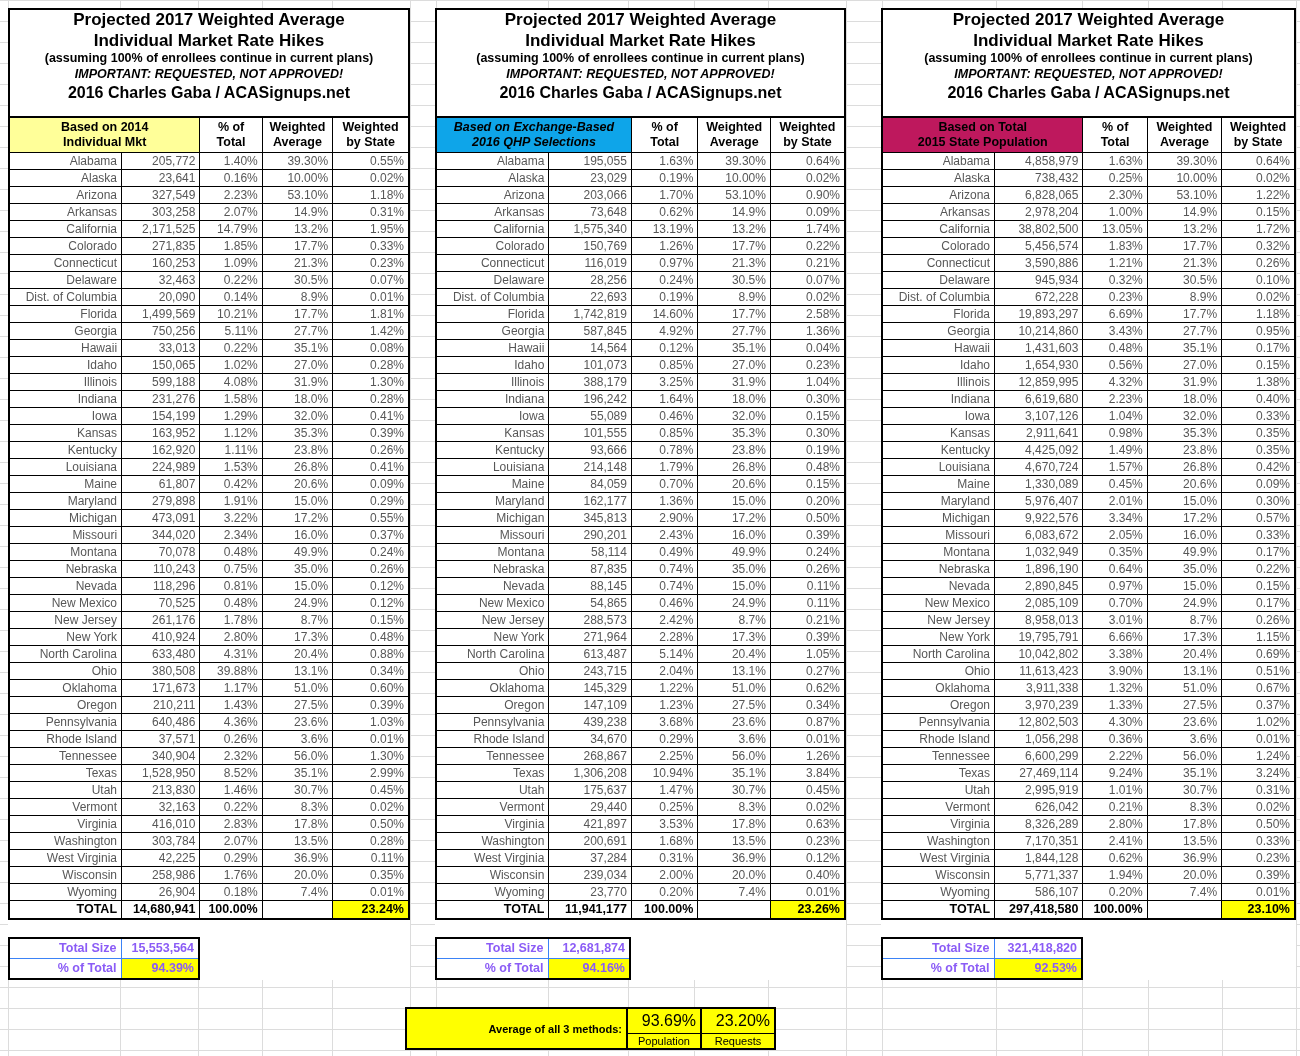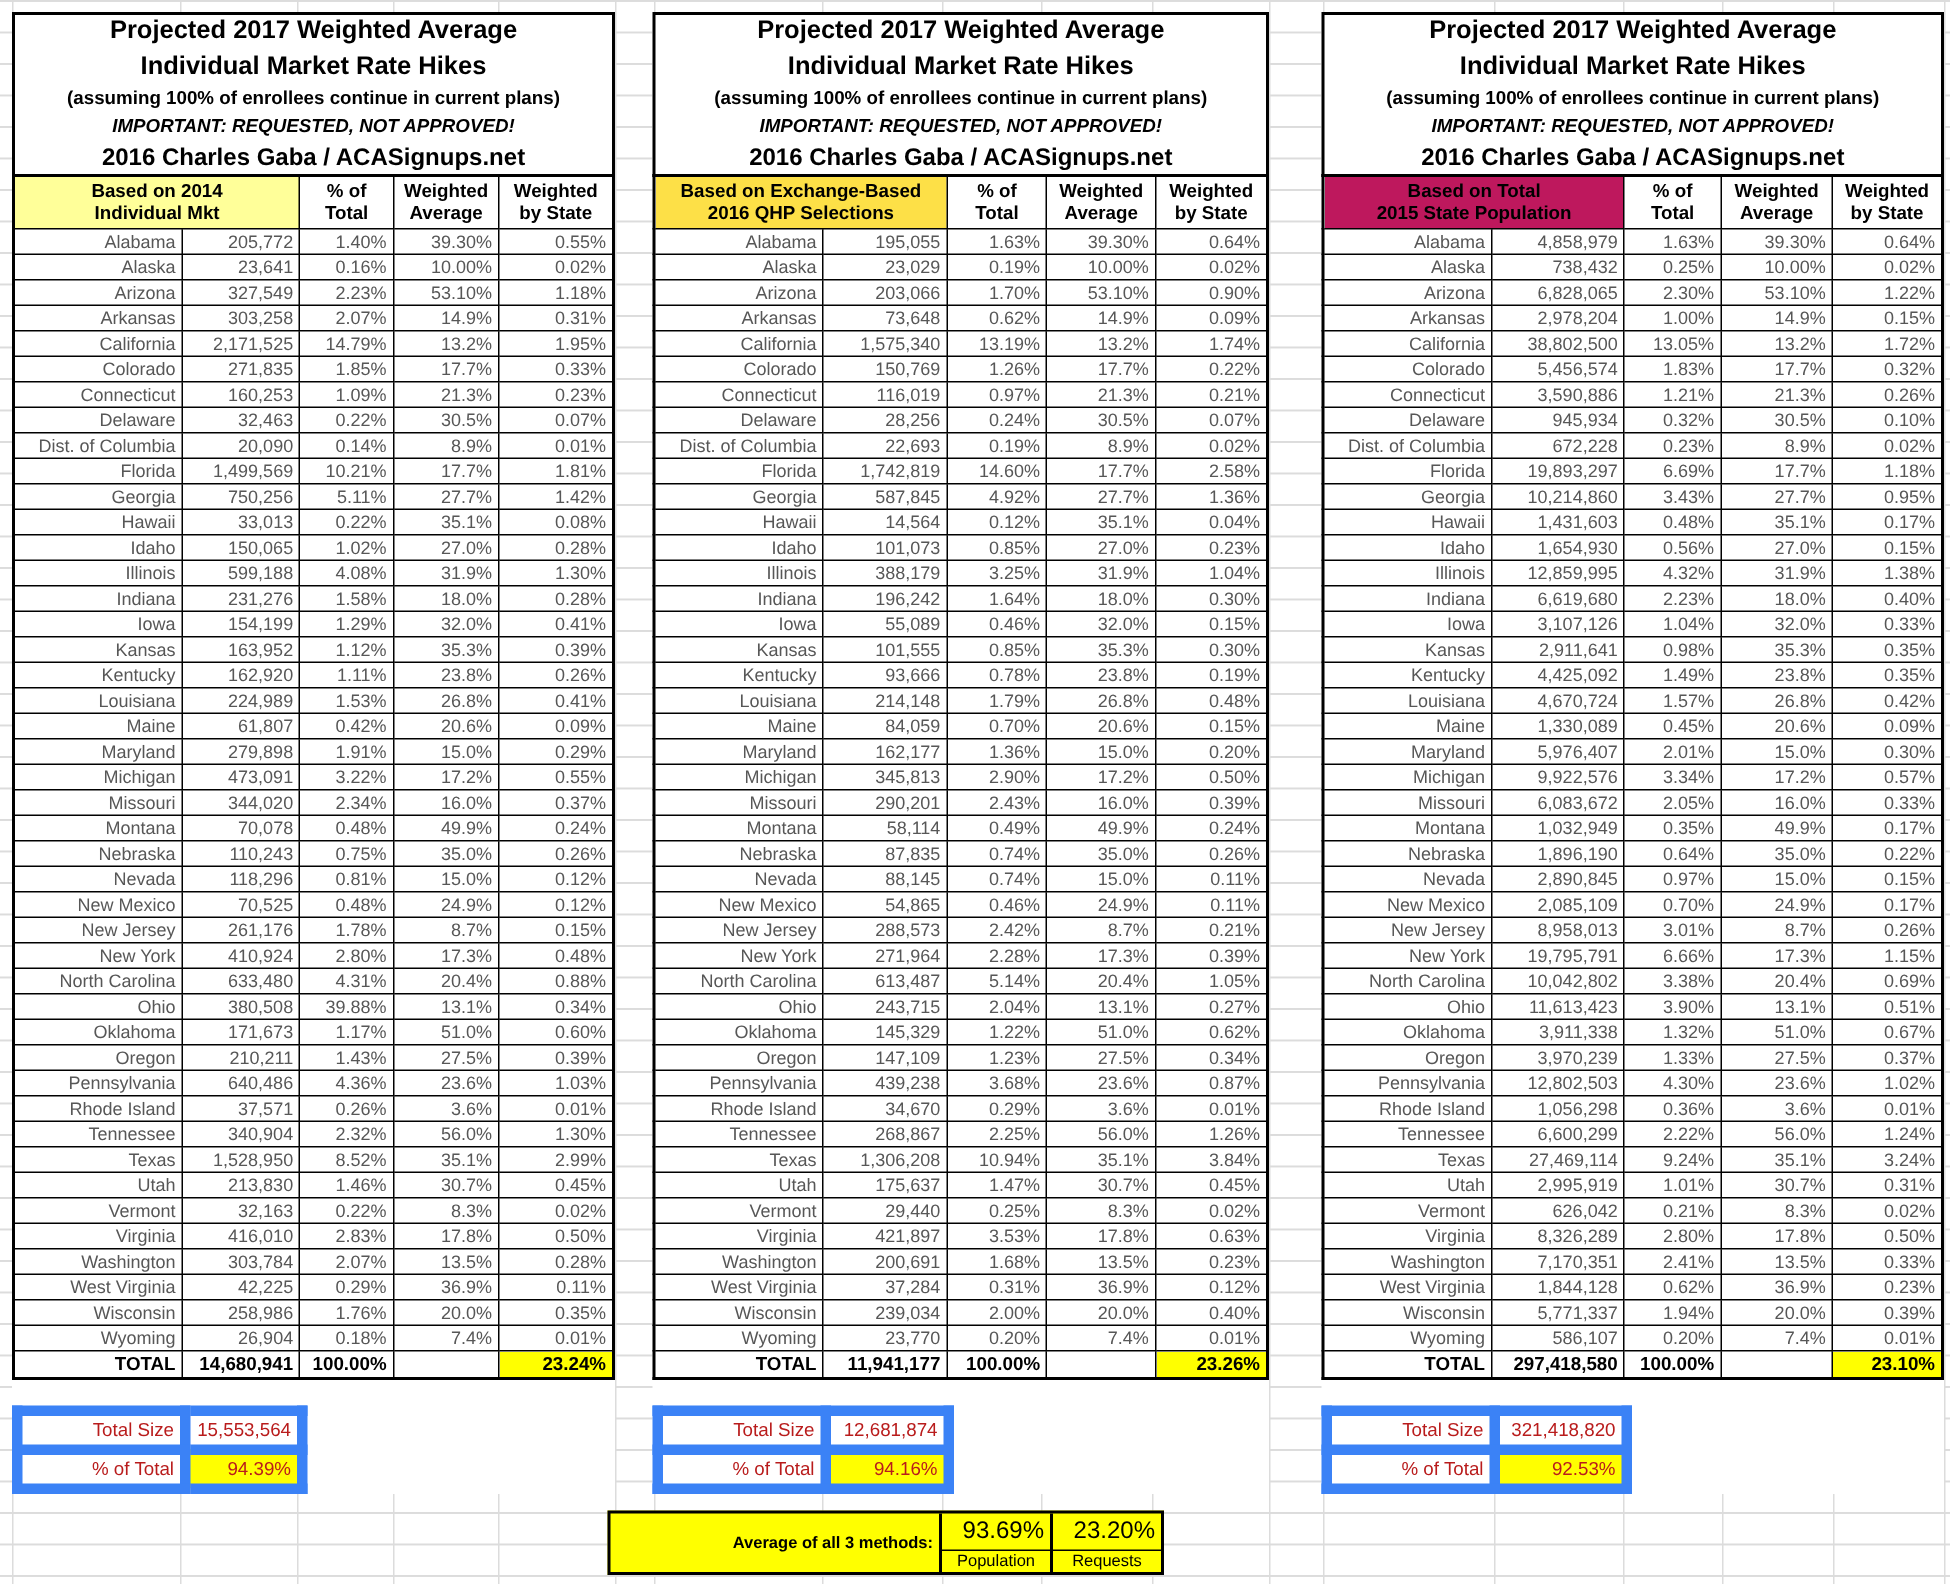--- a/index.html
+++ b/index.html
@@ -9,39 +9,39 @@
   #backdrop{position:absolute;inset:0;
     background-image:linear-gradient(to bottom,#dcdcdc 1px,transparent 1px);
     background-size:100% 21px;}
   .vline{position:absolute;top:0;bottom:0;width:1px;background:#dcdcdc;}
   
   .panel{position:absolute;top:8px;background:#fff;z-index:2;}
   #panel1{left:8px;width:402px;}
   #panel2{left:435px;width:411px;}
   #panel3{left:881px;width:415px;}
   .title-block{box-sizing:border-box;height:110px;border:2px solid #000;background:#fff;
-    display:flex;flex-direction:column;justify-content:space-between;text-align:center;line-height:1.22;}
+    display:flex;flex-direction:column;justify-content:flex-start;text-align:center;line-height:1.22;}
   .tl-big{font-size:17px;font-weight:bold;color:#000;}
   .tl-small{font-size:12.5px;font-weight:bold;color:#000;}
   .tl-imp{font-size:12.5px;font-weight:bold;font-style:italic;color:#000;}
   .tl-credit{font-size:16px;font-weight:bold;color:#000;margin-top:1px;}
   table.data-table{border-collapse:collapse;table-layout:fixed;width:100%;
     border:2px solid #000;margin-top:-2px;}
   table.data-table th,table.data-table td{border:1px solid #000;overflow:hidden;white-space:nowrap;}
   thead th{font-size:12.5px;font-weight:bold;color:#000;text-align:center;
     padding:2px 0;line-height:1.18;border-bottom:2px solid #000;background:#fff;}
   tbody td{height:16px;line-height:16px;font-size:12px;color:#575757;
     text-align:right;padding:0 4px 0 0;background:#fff;}
   tfoot td{height:17px;line-height:17px;font-size:12.5px;font-weight:bold;color:#000;
     text-align:right;padding:0 4px 0 0;border-top:2px solid #000;border-bottom:2px solid #000;background:#fff;}
   .hl{background:#FFFF00 !important;margin-top:20px;}
   
   table.summary-table{border-collapse:collapse;table-layout:fixed;border:2px solid #000;margin-top:17px;}
-  table.summary-table td{border:7px solid #3b82f6;height:19px;line-height:19px;font-size:12.5px;
-    font-weight:normal;color:#b91c1c;text-align:right;padding:0 4px 0 0;background:#fff;white-space:nowrap;}
+  table.summary-table td{border:1px solid #3b82f6;height:19px;line-height:19px;font-size:12.5px;
+    font-weight:bold;color:#8b5cf6;text-align:right;padding:0 4px 0 0;background:#fff;white-space:nowrap;}
   
   #avg-block{position:absolute;left:405px;top:1007px;z-index:2;display:flex;
     border:2px solid #000;background:#FFFF00;}
   #avg-label{width:221px;box-sizing:border-box;border-right:2px solid #000;
     display:flex;align-items:center;justify-content:flex-end;padding:0 4px;
     font-size:11px;font-weight:bold;color:#000;white-space:nowrap;}
   .avg-col{width:72px;display:flex;flex-direction:column;}
   .avg-col + .avg-col{border-left:2px solid #000;}
   .avg-val{height:24px;line-height:24px;text-align:right;padding:0 4px;
     font-size:16px;font-weight:normal;color:#000;border-bottom:1px solid #000;}
@@ -457,21 +457,21 @@
     <table class="data-table">
       <colgroup>
           <col style="width:112px">
           <col style="width:82px">
           <col style="width:66px">
           <col style="width:72px">
           <col style="width:74px">
         </colgroup>
       <thead>
         <tr>
-          <th colspan="2" style="background: #fde047;">
+          <th colspan="2" style="background: #0ea5e9; font-style: italic;">
             <div>Based on Exchange-Based</div>
             <div>2016 QHP Selections</div>
           </th>
           <th>
             <div>% of</div>
             <div>Total</div>
           </th>
           <th>
             <div>Weighted</div>
             <div>Average</div>

